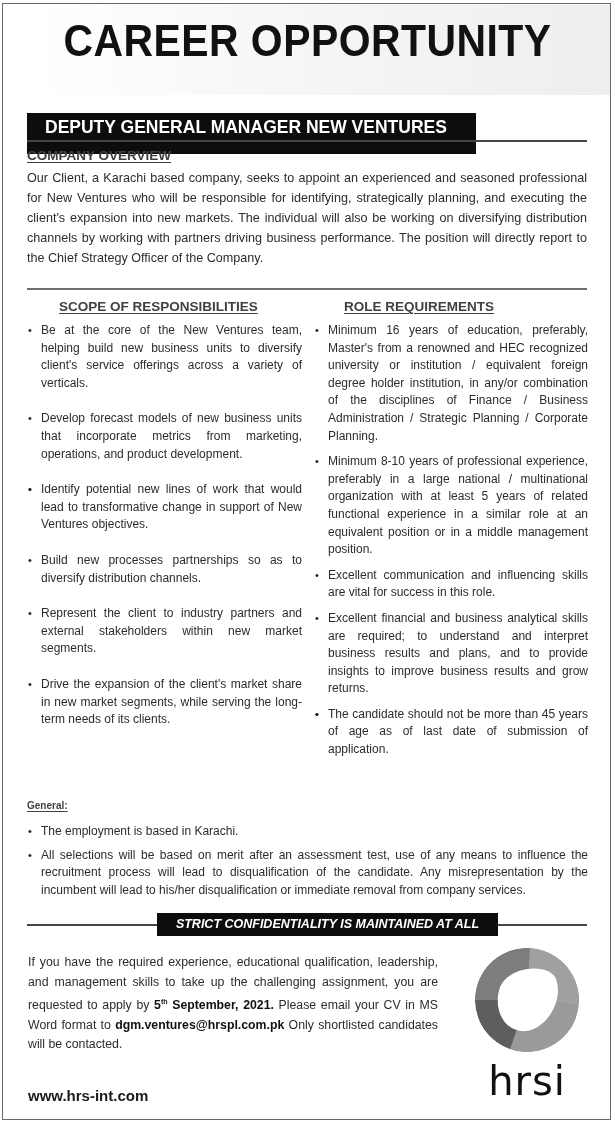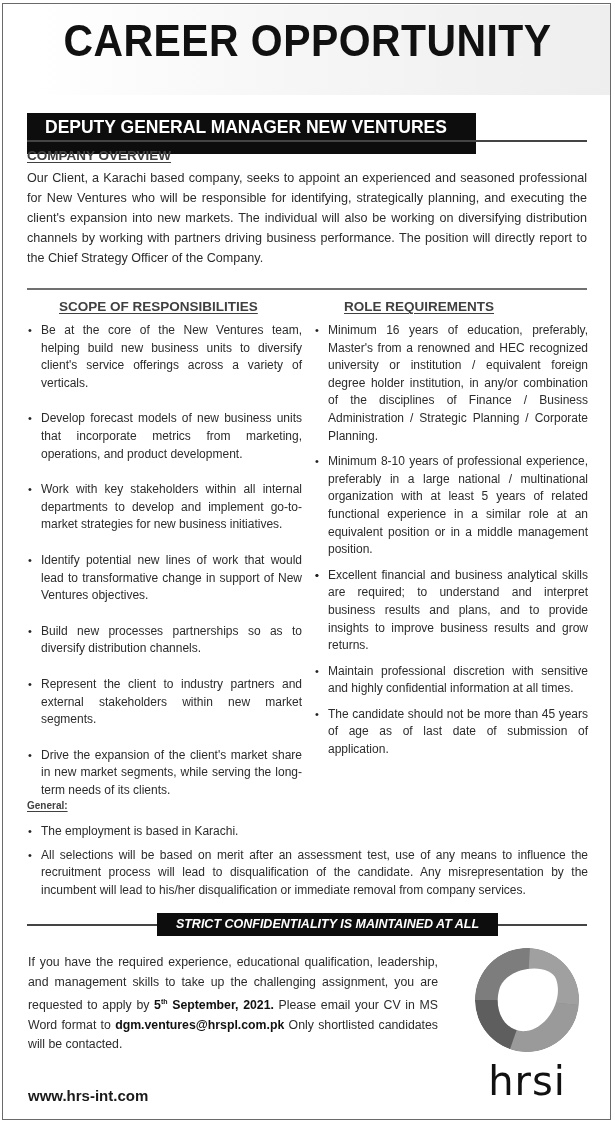--- a/index.html
+++ b/index.html
@@ -47,34 +47,34 @@
 
 <div class="section-h" style="left:27px; top:148px;">COMPANY OVERVIEW</div>
 <div class="para" style="left:27px; top:168px; width:560px;">Our Client, a Karachi based company, seeks to appoint an experienced and seasoned professional for New Ventures who will be responsible for identifying, strategically planning, and executing the client's expansion into new markets. The individual will also be working on diversifying distribution channels by working with partners driving business performance. The position will directly report to the Chief Strategy Officer of the Company.</div>
 
 <div class="divider" style="left:27px; top:288px; width:560px;"></div>
 
 <div class="section-h" style="left:27px; top:299px;margin-left:32px;">SCOPE OF RESPONSIBILITIES</div>
 <ul class="blist" id="resp-list" style="left:27px; top:322px; width:275px;">
     <li style="margin-bottom: 18px;"><span class="dot">•</span><span>Be at the core of the New Ventures team, helping build new business units to diversify client's service offerings across a variety of verticals.</span></li>
     <li style="margin-bottom: 18px;"><span class="dot">•</span><span>Develop forecast models of new business units that incorporate metrics from marketing, operations, and product development.</span></li>
-    <li style="margin-bottom: 18px;"><span class="dot">•</span><span>Work with key stakeholders within all internal departments to develop and implement go-to-market strategies for new business initiatives.</span></li>
+    <li style="margin-bottom: 18px;"><span class="dot">•</span></li>
     <li style="margin-bottom: 18px;"><span class="dot">•</span><span>Identify potential new lines of work that would lead to transformative change in support of New Ventures objectives.</span></li>
     <li style="margin-bottom: 18px;"><span class="dot">•</span><span>Build new processes partnerships so as to diversify distribution channels.</span></li>
     <li style="margin-bottom: 18px;"><span class="dot">•</span><span>Represent the client to industry partners and external stakeholders within new market segments.</span></li>
     <li style="margin-bottom: 18px;"><span class="dot">•</span><span>Drive the expansion of the client's market share in new market segments, while serving the long-term needs of its clients.</span></li>
   </ul>
 
 <div class="section-h" style="left:314px; top:299px;padding-left:30px;">ROLE REQUIREMENTS</div>
 <ul class="blist" id="req-list" style="left:314px; top:322px; width:274px;">
     <li style="margin-bottom: 8px;"><span class="dot">•</span><span>Minimum 16 years of education, preferably, Master's from a renowned and HEC recognized university or institution / equivalent foreign degree holder institution, in any/or combination of the disciplines of Finance / Business Administration / Strategic Planning / Corporate Planning.</span></li>
     <li style="margin-bottom: 8px;"><span class="dot">•</span><span>Minimum 8-10 years of professional experience, preferably in a large national / multinational organization with at least 5 years of related functional experience in a similar role at an equivalent position or in a middle management position.</span></li>
+    <li style="margin-bottom: 8px;"><span class="dot">•</span><span>Excellent communication and influencing skills are vital for success in this role.</span></li>
+    <li style="margin-bottom: 8px;"><span class="dot">•</span><span>Excellent financial and business analytical skills are required; to understand and interpret business results and plans, and to provide insights to improve business results and grow returns.</span></li>
     <li style="margin-bottom: 8px;"><span class="dot">•</span></li>
-    <li style="margin-bottom: 8px;"><span class="dot">•</span><span>Excellent financial and business analytical skills are required; to understand and interpret business results and plans, and to provide insights to improve business results and grow returns.</span></li>
-    <li style="margin-bottom: 8px;"><span class="dot">•</span><span>Maintain professional discretion with sensitive and highly confidential information at all times.</span></li>
     <li style="margin-bottom: 8px;"><span class="dot">•</span><span>The candidate should not be more than 45 years of age as of last date of submission of application.</span></li>
   </ul>
 
 <div class="section-h" style="left:27px; top:800px; font-size:10px;">General:</div>
 <ul class="blist" id="gen-list" style="left:27px; top:823px; width:561px;">
     <li style="margin-bottom: 6px;"><span class="dot">•</span><span>The employment is based in Karachi.</span></li>
     <li style="margin-bottom: 6px;"><span class="dot">•</span><span>All selections will be based on merit after an assessment test, use of any means to influence the recruitment process will lead to disqualification of the candidate. Any misrepresentation by the incumbent will lead to his/her disqualification or immediate removal from company services.</span></li>
   </ul>
 
 <div class="conf-wrap">

